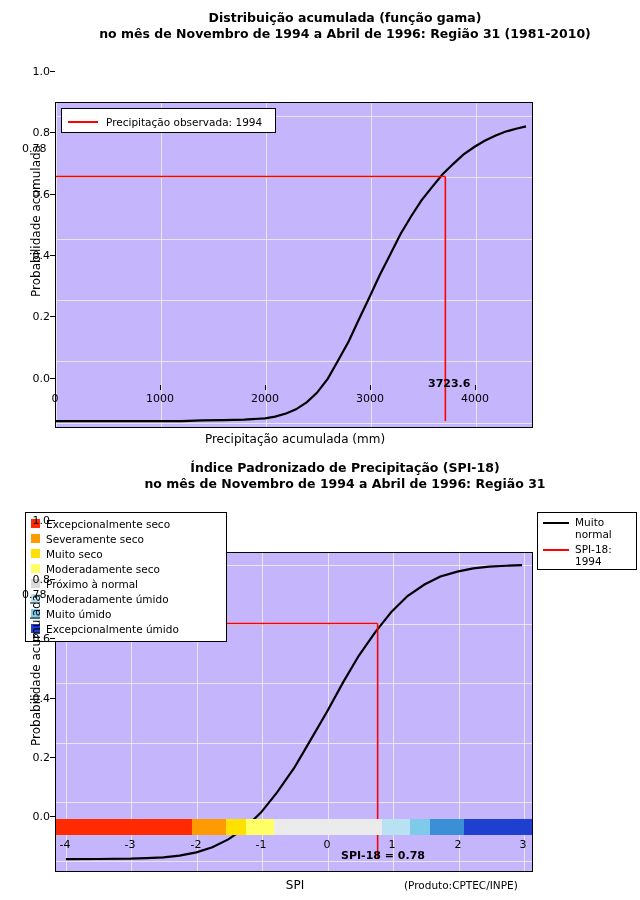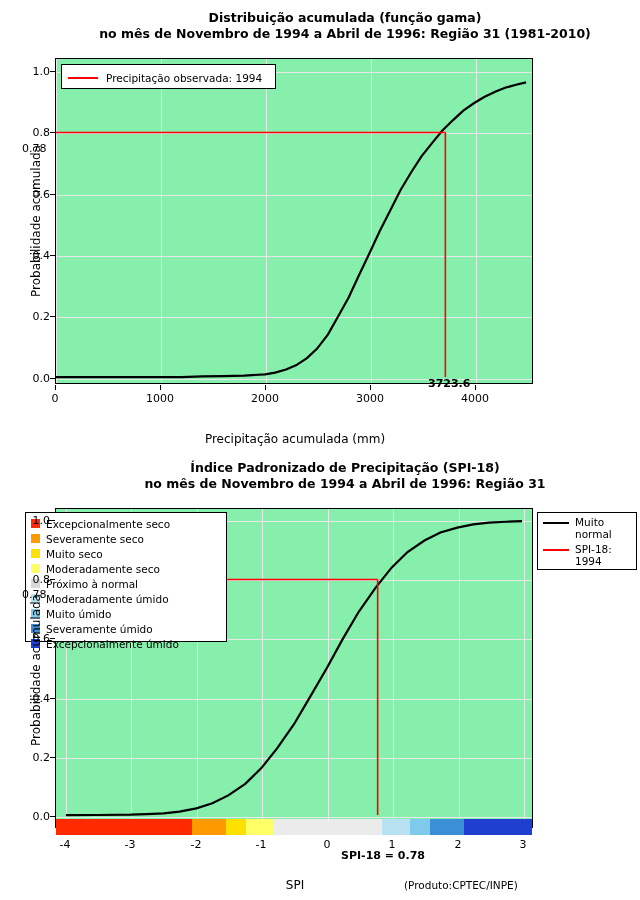--- a/index.html
+++ b/index.html
@@ -32,22 +32,23 @@
     padding-left: 25px;
   }
   #title1 { top: 10px; }
   #title2 { top: 460px; }
 
   
   .panel {
     position: absolute;
     border: 1px solid #000000;
     box-sizing: border-box;
-    background: #86efac;
+    background: #c4b5fd;
     overflow: hidden;
+    margin-top: 44px;
   }
   
   #panel1 {
     left: 55px;
     top: 58px;
     width: 478px;
     height: 326px;
   }
   #panel2 {
     left: 55px;
@@ -321,24 +322,20 @@
       <span class="legend2-swatch" style="background:#d9d9d9"></span>
       <span>Próximo à normal</span>
     </div>
     <div class="legend2-row">
       <span class="legend2-swatch" style="background:#b8e2f2"></span>
       <span>Moderadamente úmido</span>
     </div>
     <div class="legend2-row">
       <span class="legend2-swatch" style="background:#7fc9ea"></span>
       <span>Muito úmido</span>
-    </div>
-    <div class="legend2-row">
-      <span class="legend2-swatch" style="background:#3b8fd4"></span>
-      <span>Severamente úmido</span>
     </div>
     <div class="legend2-row">
       <span class="legend2-swatch" style="background:#1f3fd0"></span>
       <span>Excepcionalmente úmido</span>
     </div>
   </div>
 
   <div class="legend-box" id="legend3">
     <div class="legend3-row">
       <span class="legend3-line" style="background:#000000"></span>

